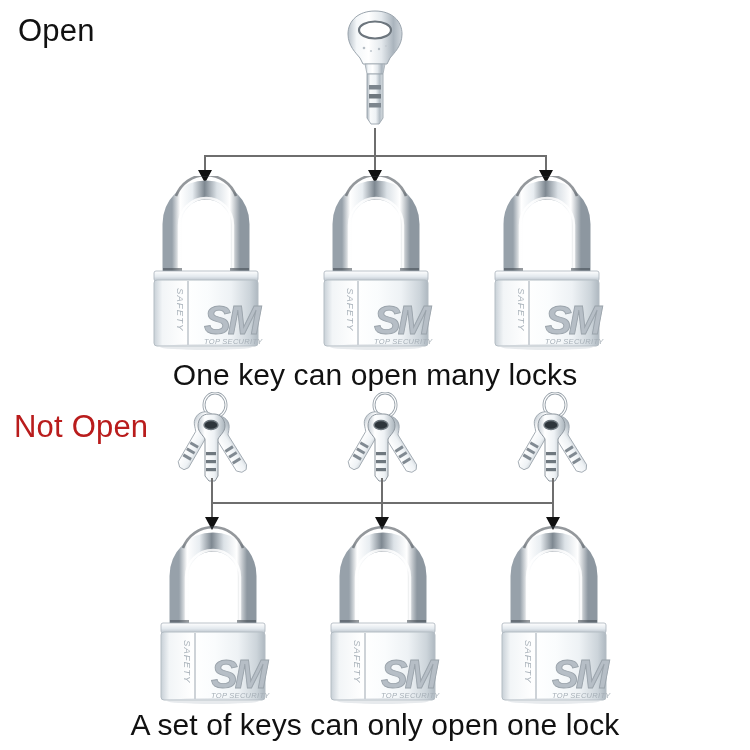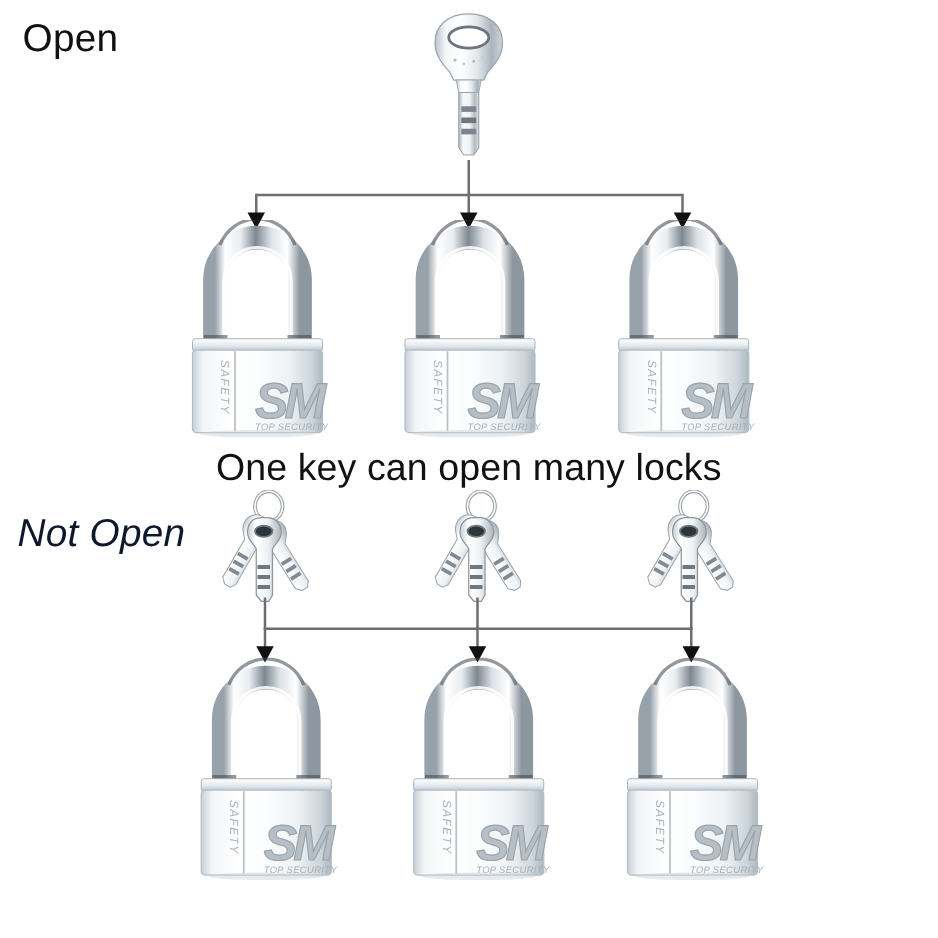--- a/index.html
+++ b/index.html
@@ -13,21 +13,21 @@
   .stage{position:absolute;left:0;top:0;width:750px;height:750px;}
 
   
   .label-open{
     position:absolute;left:18px;top:13px;
     font-size:31px;color:#111;letter-spacing:.2px;
     font-family:"Liberation Sans", sans-serif;
   }
   .label-notopen{
     position:absolute;left:14px;top:409px;
-    font-size:31px;color:#0f172a;letter-spacing:.2px;font-style:italic;
+    font-size:31px;color:#b91c1c;letter-spacing:.2px;
   }
   .caption{
     position:absolute;left:0;width:750px;text-align:center;
     font-size:30px;color:#111;letter-spacing:.1px;
   }
   .caption-1{top:358px;}
   .caption-2{top:708px;}
 
   
   .hline{position:absolute;background:#6e6e6e;height:2px;}
@@ -348,14 +348,15 @@
       <rect x="8" y="97" width="104" height="10" rx="2" fill="url(#capG1)" stroke="#aab3bb" stroke-width=".8"></rect>
       <rect x="8" y="106" width="104" height="68" rx="3" fill="url(#bodyG1)" stroke="#b4bdc4" stroke-width="1"></rect>
       <line x1="42" y1="107" x2="42" y2="173" stroke="#b9c1c8" stroke-width="1.4"></line>
       <text x="31" y="114" fill="#a8b1b9" font-size="9.5" font-family="Liberation Sans, sans-serif" letter-spacing="1.1" transform="rotate(90 31 114)">SAFETY</text>
       <text x="58" y="162" fill="#b6bec6" font-size="40" font-weight="bold" font-family="Liberation Sans, sans-serif" letter-spacing="-3" stroke="#9aa3ab" stroke-width=".9">SM</text>
       <text x="58" y="172" fill="#a6afb7" font-size="7.5" font-family="Liberation Sans, sans-serif" letter-spacing=".3">TOP SECURITY</text>
       <ellipse cx="60" cy="175" rx="46" ry="3" fill="#c9d0d6" opacity=".45"></ellipse>
     </svg>
   </div>
 
+  <div class="caption caption-2">A set of keys can only open one lock</div>
 
 </div>
 
 </body></html>

